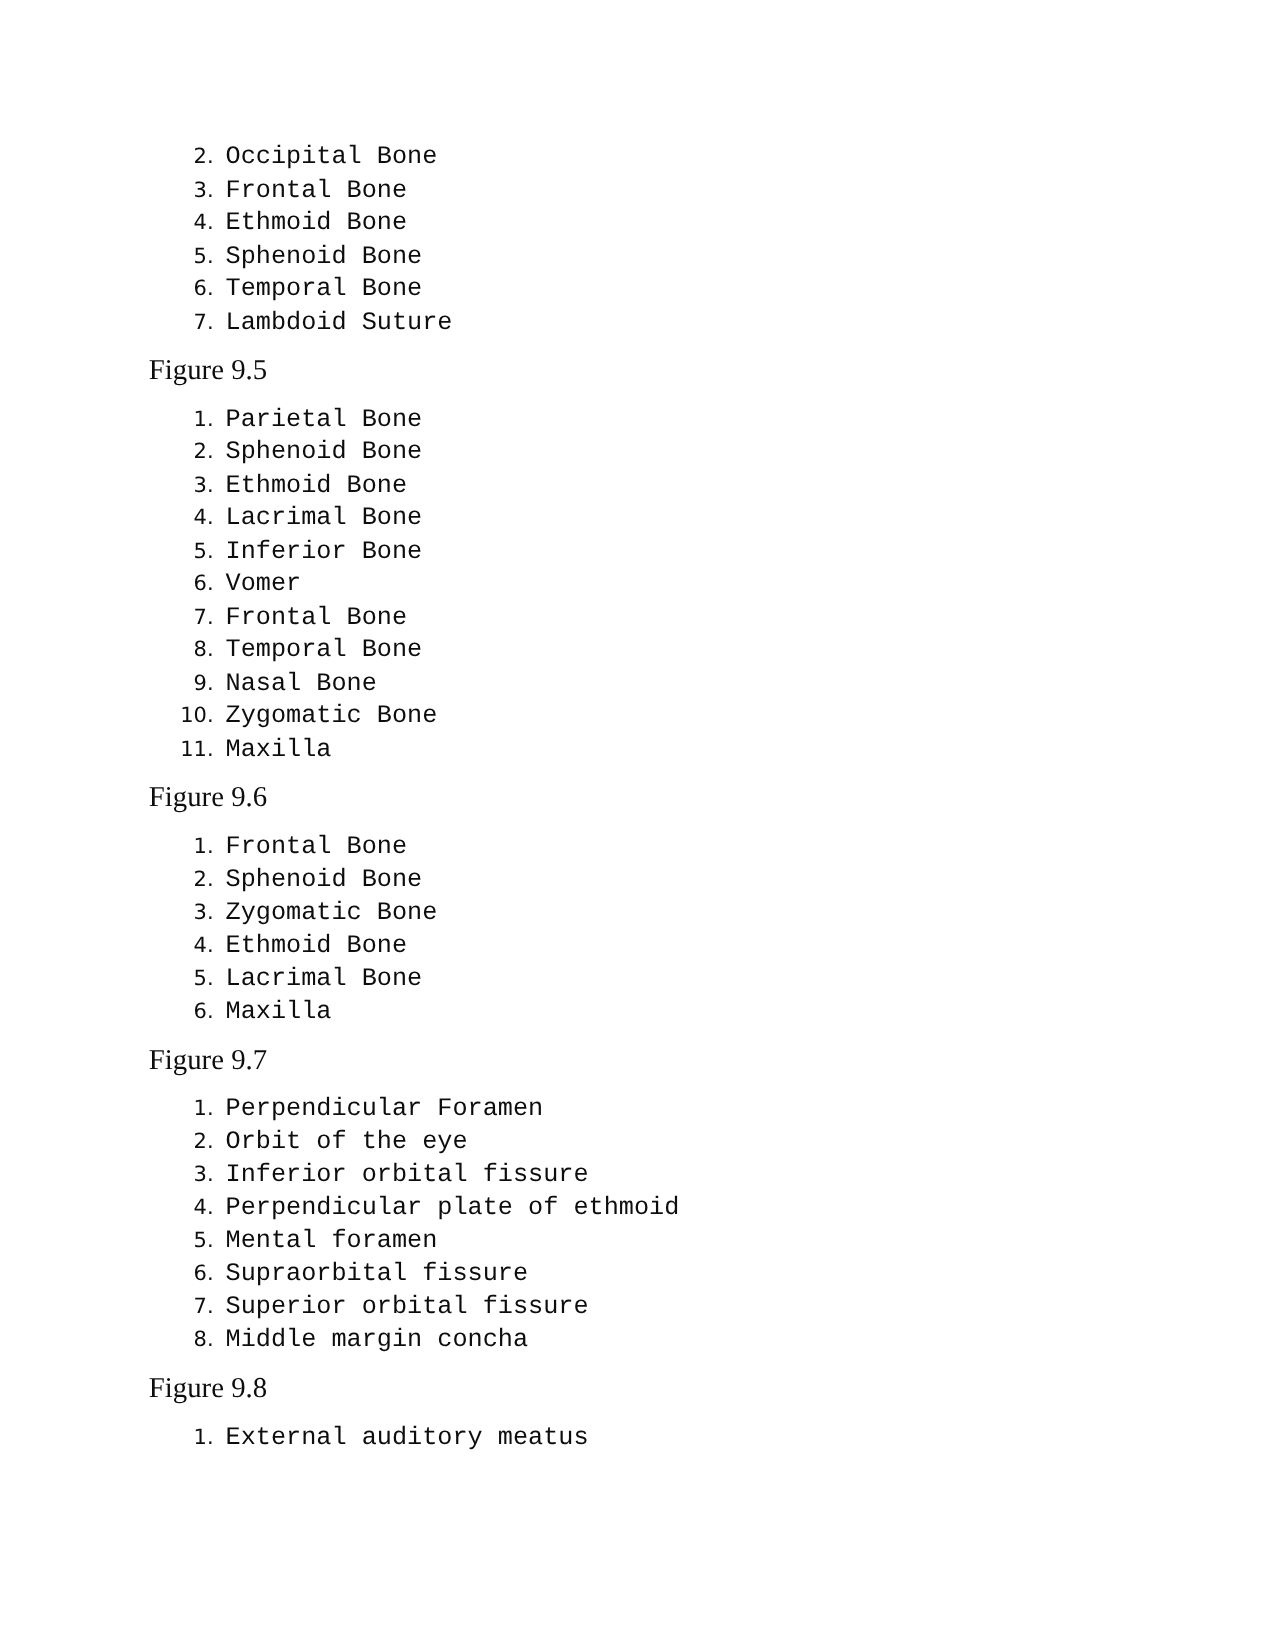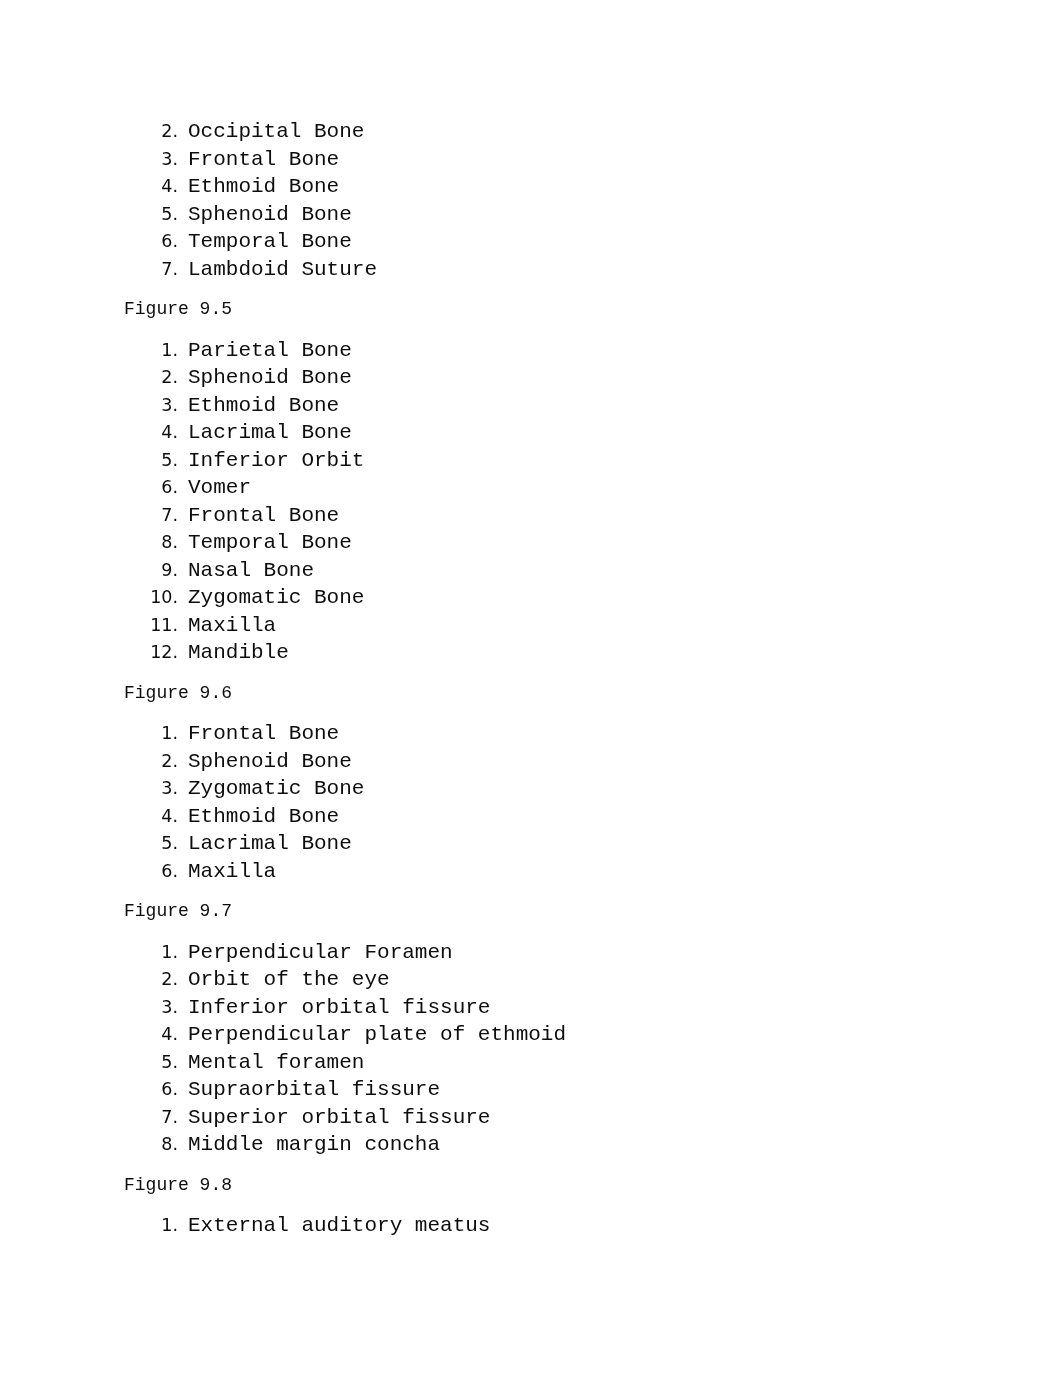--- a/index.html
+++ b/index.html
@@ -21,22 +21,22 @@
 
   .content {
     position: absolute;
     left: 124px;
     top: 118px;
     width: 800px;
   }
 
   
   .figure-heading {
-    font-family: Liberation Mono, monospace;
-    font-size: 18px;
+    font-family: Liberation Serif, serif;
+    font-size: 24px;
     line-height: 27.5px;
     color: #0d0d0d;
     margin: 0;
     padding: 0;
     white-space: pre;
   }
 
   
   .block + .block > .figure-heading {
     margin-top: 13px;
@@ -133,21 +133,21 @@
           <li class="num-item">
             <span class="num-marker">3.</span>
             <span class="num-text">Ethmoid Bone</span>
           </li>
           <li class="num-item">
             <span class="num-marker">4.</span>
             <span class="num-text">Lacrimal Bone</span>
           </li>
           <li class="num-item">
             <span class="num-marker">5.</span>
-            <span class="num-text">Inferior Orbit</span>
+            <span class="num-text">Inferior Bone</span>
           </li>
           <li class="num-item">
             <span class="num-marker">6.</span>
             <span class="num-text">Vomer</span>
           </li>
           <li class="num-item">
             <span class="num-marker">7.</span>
             <span class="num-text">Frontal Bone</span>
           </li>
           <li class="num-item">
@@ -159,24 +159,20 @@
             <span class="num-text">Nasal Bone</span>
           </li>
           <li class="num-item">
             <span class="num-marker">10.</span>
             <span class="num-text">Zygomatic Bone</span>
           </li>
           <li class="num-item">
             <span class="num-marker">11.</span>
             <span class="num-text">Maxilla</span>
           </li>
-          <li class="num-item">
-            <span class="num-marker">12.</span>
-            <span class="num-text">Mandible</span>
-          </li>
         </ol>
       </div>
       <div class="block">
         <p class="figure-heading">Figure 9.6</p>
         <ol class="num-list">
           <li class="num-item">
             <span class="num-marker">1.</span>
             <span class="num-text">Frontal Bone</span>
           </li>
           <li class="num-item">

